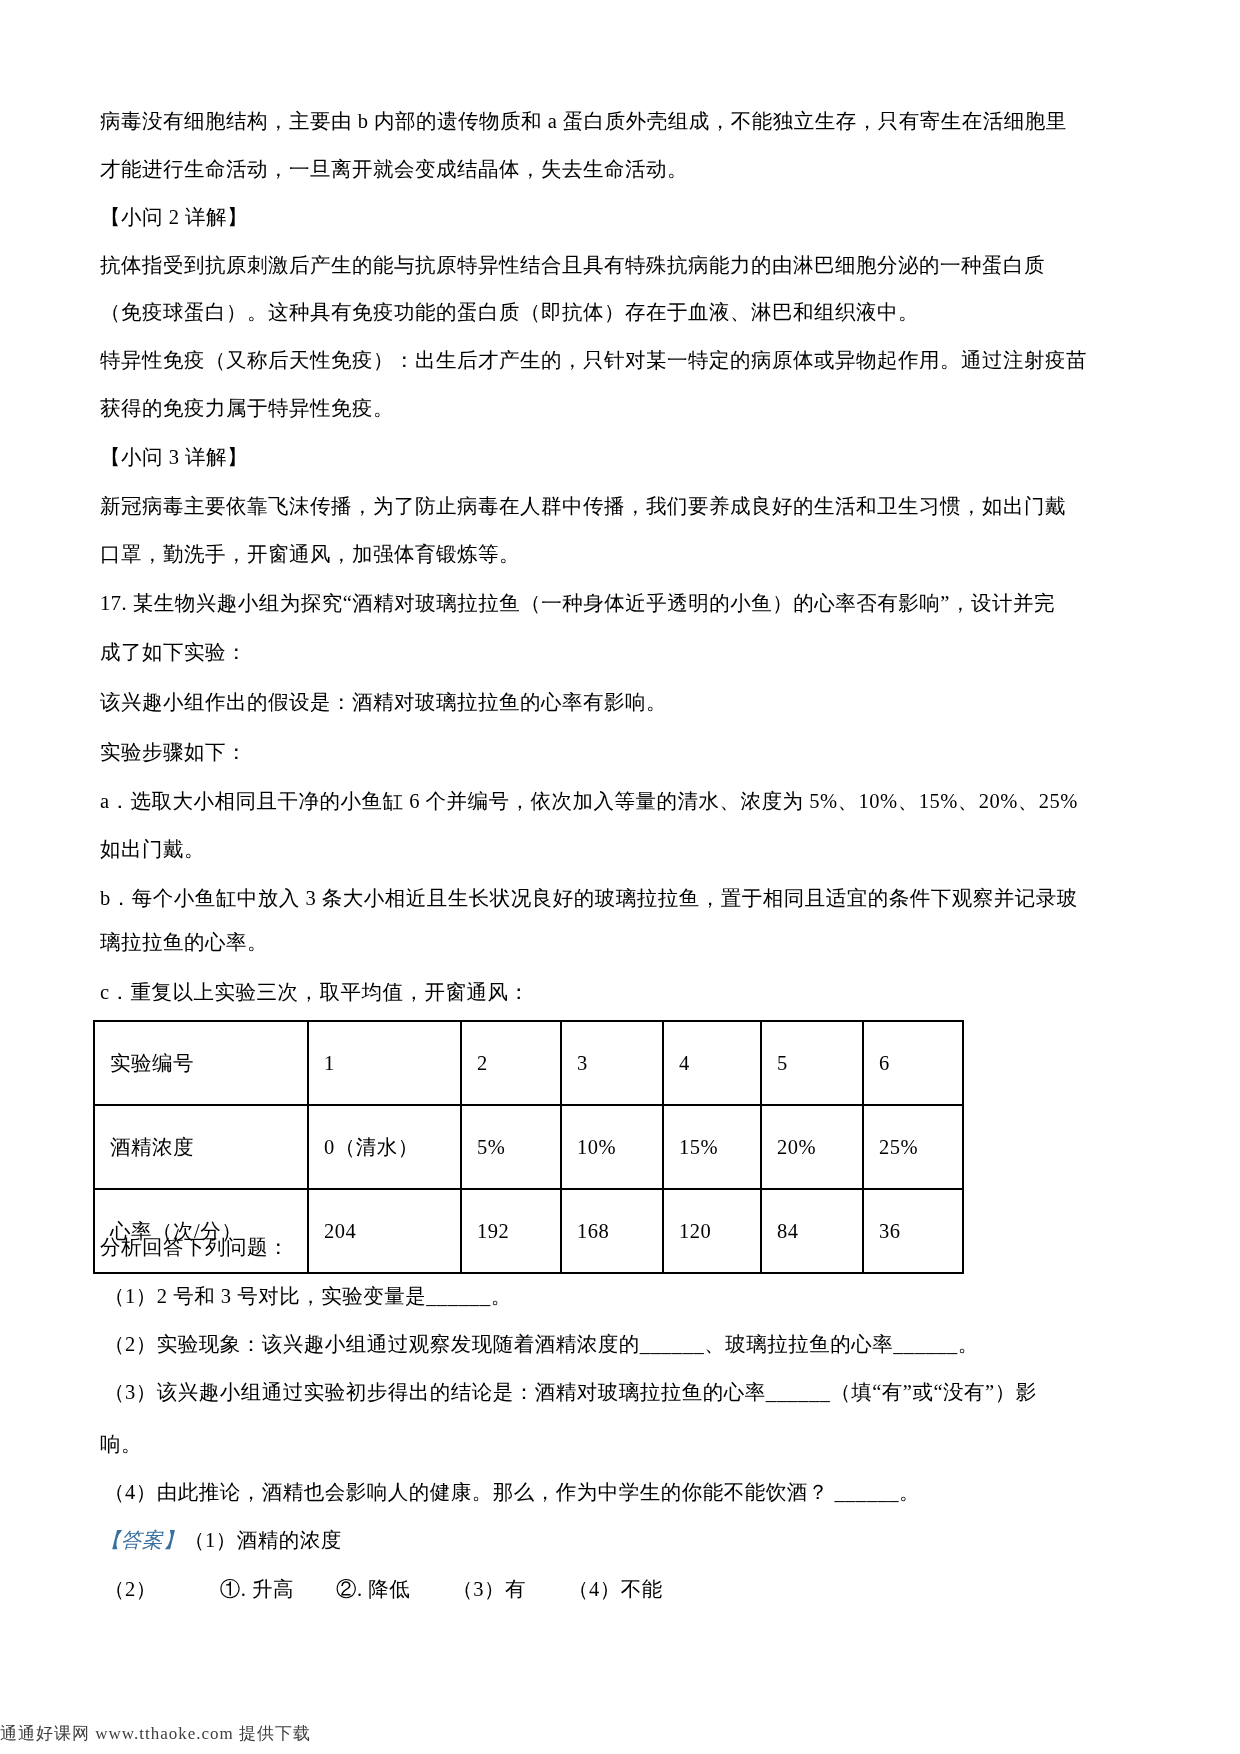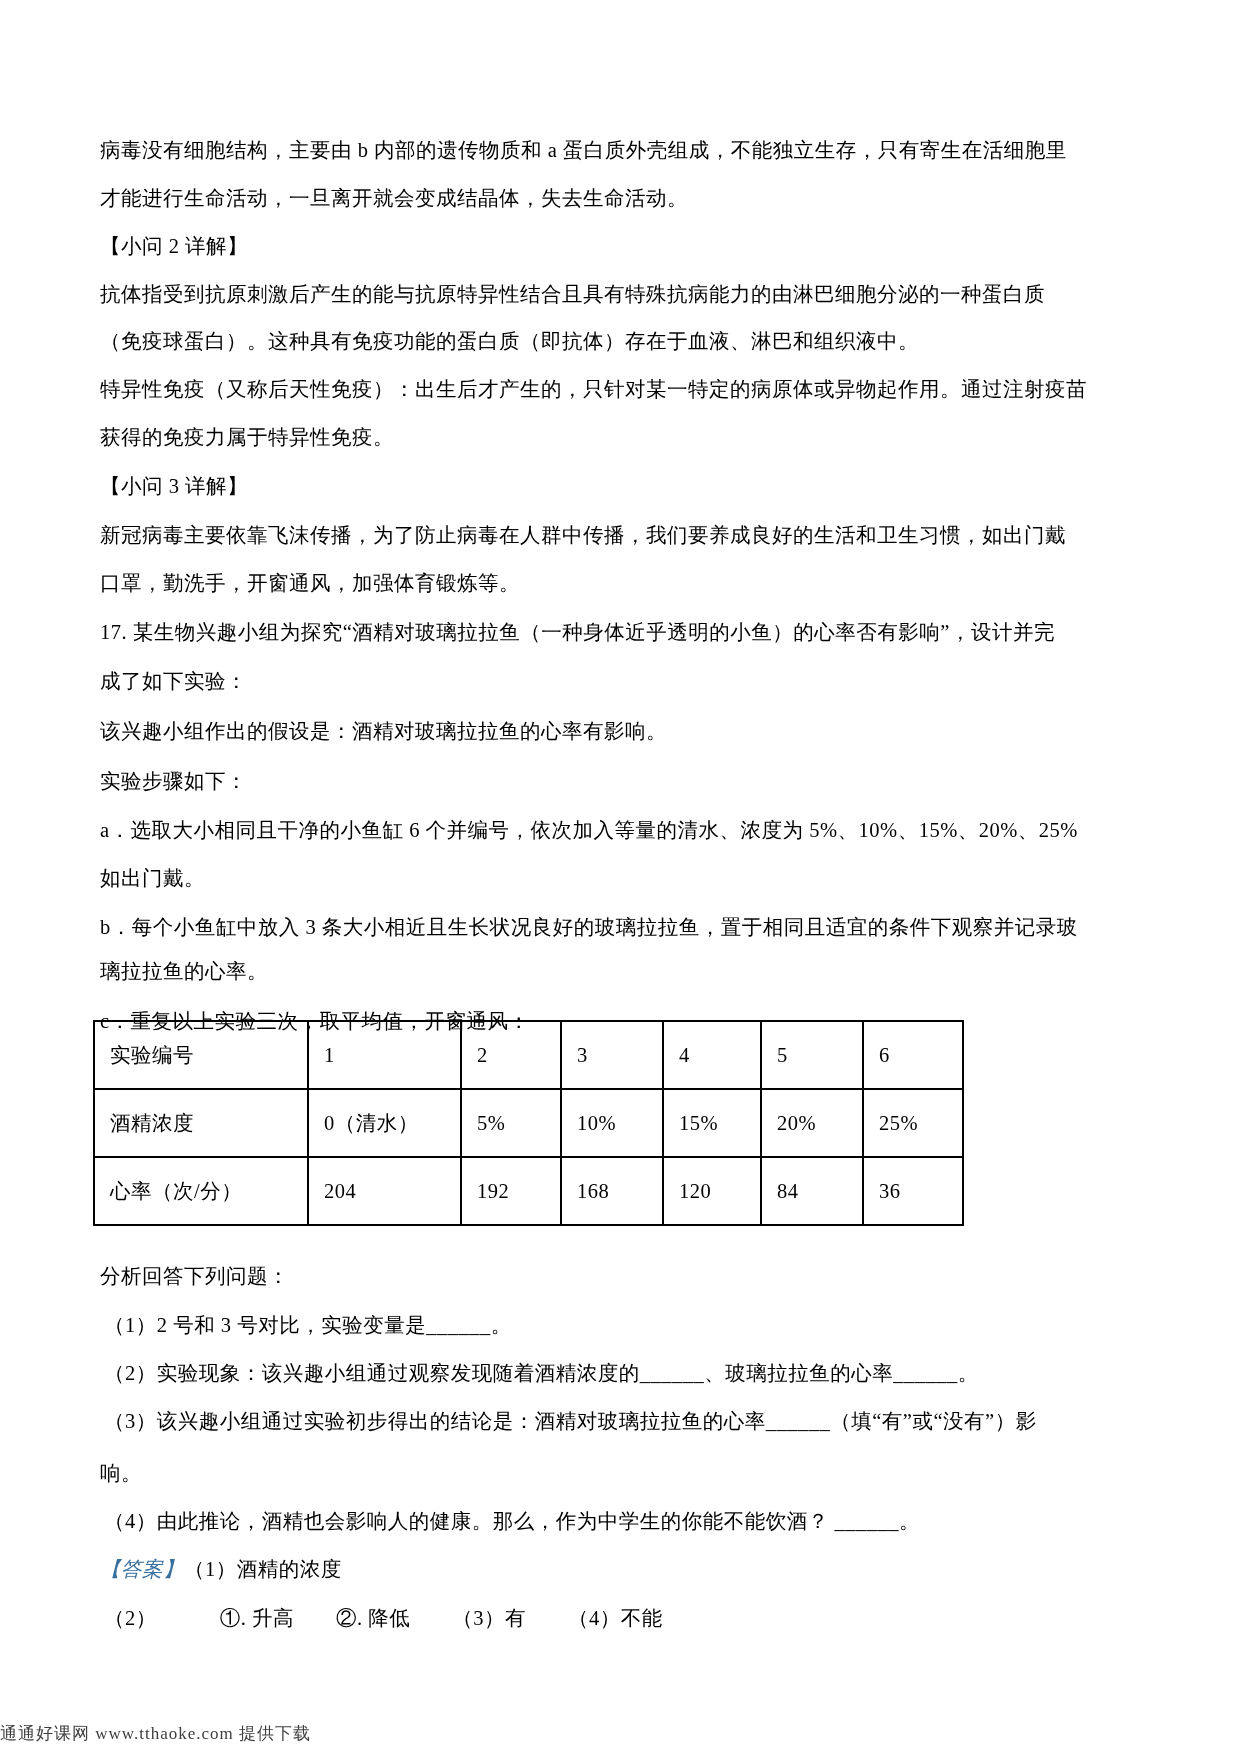--- a/index.html
+++ b/index.html
@@ -15,38 +15,37 @@
     color:var(--text,#000000);
     overflow:hidden;
   }
   .line {
     position:absolute;
     left:100px;
     font-size:20.5px;
     line-height:26px;
     white-space:nowrap;
     letter-spacing:0.5px;
-    margin-top:29px;
   }
   .indent { left:104px; }
   .answer-label { color:var(--accent,#376f9f);font-style:italic; }
   table.exp {
     position:absolute;
     left:93px; top:1020px;
     border-collapse:collapse;
     table-layout:fixed;
   }
   table.exp td {
     border:2px solid #000;
     font-size:20.5px;
     padding:0 0 0 15px;
     vertical-align:middle;
     letter-spacing:0.5px;
   }
-  table.exp tr { height:68px; }
+  table.exp tr { height:84px; }
   .footer {
     position:absolute;
     left:0; top:1722px;
     width:1240px;
     font-size:17px;
     color:var(--footer-color,#3d3d3d);
     letter-spacing:1px;
   }
 </style>
 </head>

